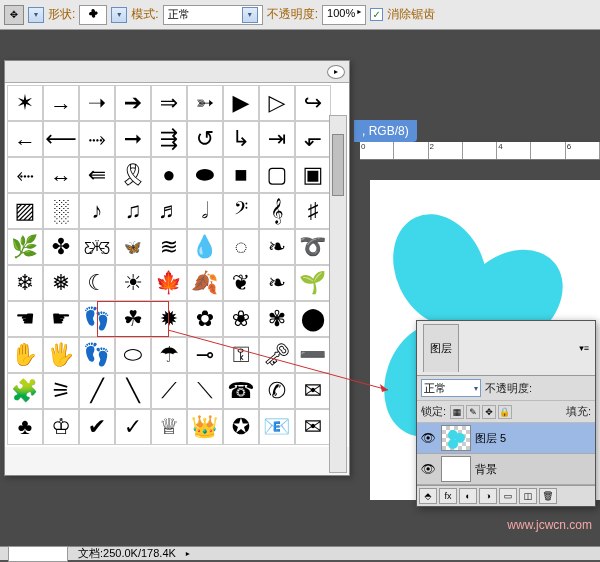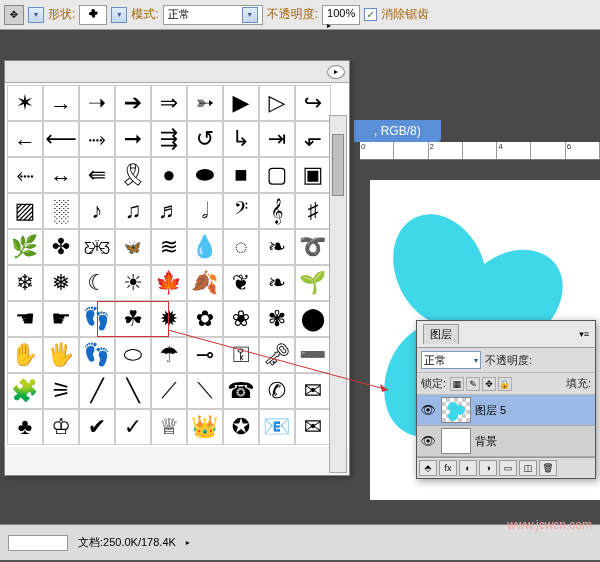--- a/index.html
+++ b/index.html
@@ -1,56 +1,56 @@
 <!DOCTYPE html>
 <html><head>
 <meta charset="utf-8">
 <style>
 * { box-sizing: border-box; margin: 0; padding: 0; }
 body { font-family: "Microsoft YaHei", SimSun, sans-serif; font-size: 11px; background: #535353; width: 600px; height: 562px; overflow: hidden; position: relative; }
 .topbar { background: #e8e8e8; height: 30px; display: flex; align-items: center; padding: 2px 4px; gap: 4px; border-bottom: 1px solid #999; }
 .topbar .label { color: #a16207; font-size: 12px; }
 .dropdown { border: 1px solid #999; background: #fff; padding: 1px 4px; display: flex; align-items: center; gap: 4px; height: 20px; }
 .arrow-down { width: 16px; height: 16px; background: linear-gradient(#e0ecf9,#c4d8f0); border: 1px solid #6a8ec2; display: flex; align-items: center; justify-content: center; color: #3a5a8a; font-size: 8px; }
-.opacity-box { border: 1px solid #999; background: #fff; padding: 1px 4px; display: flex; align-items: flex-start; gap: 2px; height: 20px; flex-direction: column; }
+.opacity-box { border: 1px solid #999; background: #fff; padding: 1px 4px; display: flex; align-items: flex-start; gap: 2px; height: 20px; }
 .checkbox { width: 13px; height: 13px; border: 1px solid #6a8ec2; background: #fff; display: inline-flex; align-items: center; justify-content: center; color: #2a6e2a; font-size: 10px; }
 .shape-preview { width: 28px; height: 20px; background: #fff; border: 1px solid #999; display: flex; align-items: center; justify-content: center; }
 .shape-preview svg { width: 16px; height: 16px; }
 .main { position: relative; height: 530px; background: #4a4a4a; }
-.doc-tab { position: absolute; top: 90px; left: 354px; background: #5b8fd8; color: #fff; padding: 4px 20px; font-size: 12px; border-radius: 0 0 4px 0; }
+.doc-tab { position: absolute; top: 90px; left: 354px; background: #5b8fd8; color: #fff; padding: 4px 8px; font-size: 12px; border-radius: 0 0 4px 0; }
 .ruler-h { position: absolute; top: 112px; left: 360px; width: 240px; height: 18px; background: #fff; border-bottom: 1px solid #777; font-size: 8px; display: flex; }
 .ruler-h .tick { flex: 1; border-right: 1px solid #999; text-align: left; padding-left: 1px; color: #333; }
 .canvas-bg { position: absolute; top: 130px; left: 360px; width: 240px; height: 340px; background: #4a4a4a; }
 .canvas { position: absolute; top: 150px; left: 370px; width: 230px; height: 320px; background: #fff; }
 .canvas svg { position: absolute; top: 30px; left: 0; }
 .shape-picker { position: absolute; top: 30px; left: 4px; width: 346px; height: 416px; background: #f5f5f5; border: 1px solid #888; box-shadow: 2px 2px 6px rgba(0,0,0,.3); }
 .shape-picker .header { height: 22px; background: #e8e8e8; border-bottom: 1px solid #aaa; display: flex; justify-content: flex-end; align-items: center; padding-right: 4px; }
 .shape-picker .header .rb { width: 18px; height: 14px; border: 1px solid #888; border-radius: 50%; background: #fff; margin-left: 2px; display: flex; align-items: center; justify-content: center; font-size: 8px; }
 .shape-grid { display: grid; grid-template-columns: repeat(9, 36px); grid-auto-rows: 36px; gap: 0; padding: 2px; background: #fff; overflow: hidden; }
 .shape-cell { border: 1px solid #ccc; display: flex; align-items: center; justify-content: center; background: #fff; cursor: pointer; }
 .shape-cell .icon { font-size: 22px; color: #000; line-height: 1; }
 .selection-box { position: absolute; border: 1px solid #c33; pointer-events: none; }
 .layers-panel { position: absolute; top: 290px; left: 416px; width: 180px; background: #dcdcdc; border: 1px solid #555; box-shadow: 2px 2px 8px rgba(0,0,0,.4); font-size: 11px; z-index: 10; }
 .lp-tab { background: #e8e8e8; padding: 3px 6px; border-bottom: 1px solid #999; display: flex; align-items: center; gap: 4px; }
-.lp-tab .tab-lbl { background: #dcdcdc; padding: 2px 6px; border: 1px solid #999; border-bottom: none; }
+.lp-tab .tab-lbl { background: #dcdcdc; padding: 16px 6px; border: 1px solid #999; border-bottom: none; }
 .lp-row { display: flex; align-items: center; padding: 3px 4px; border-bottom: 1px solid #bbb; gap: 4px; }
 .lp-row select, .lp-row .sel { border: 1px solid #7a9cc9; background: #fff; padding: 1px 2px; font-size: 11px; height: 18px; display: flex; align-items: center; gap: 2px; }
 .lp-row .lbl { color: #222; }
 .lp-layer-list { background: #d0d0d0; }
 .lp-layer { display: flex; align-items: center; padding: 2px; border-bottom: 1px solid #aaa; gap: 4px; }
 .lp-layer.active { background: #9cb8e4; }
 .lp-layer .eye { width: 18px; height: 18px; display: flex; align-items: center; justify-content: center; font-size: 12px; }
 .lp-layer .thumb { width: 30px; height: 26px; background: #fff; border: 1px solid #888; display: flex; align-items: center; justify-content: center; }
 .lp-layer .thumb .checker { width: 100%; height: 100%; background: repeating-conic-gradient(#ccc 0 25%, #fff 0 50%) 0 0/8px 8px; position: relative; }
 .lp-layer .thumb .checker svg { position: absolute; top: 2px; left: 2px; }
 .lp-buttons { display: flex; padding: 2px; border-top: 1px solid #999; gap: 2px; background: #dcdcdc; }
 .lp-buttons .btn { width: 18px; height: 16px; border: 1px solid #999; background: #e8e8e8; font-size: 9px; display: flex; align-items: center; justify-content: center; }
 .lock-icons { display: flex; gap: 2px; }
 .lock-icons .i { width: 14px; height: 14px; border: 1px solid #aaa; font-size: 9px; display: flex; align-items: center; justify-content: center; }
-.statusbar { position: absolute; bottom: 0; left: 0; right: 0; height: 36px; background: #dcdcdc; border-top: 1px solid #888; display: flex; align-items: center; padding: 0 8px; gap: 10px; font-size: 11px; }
+.statusbar { position: absolute; bottom: 0; left: 0; right: 0; height: 14px; background: #dcdcdc; border-top: 1px solid #888; display: flex; align-items: center; padding: 0 8px; gap: 10px; font-size: 11px; }
 .statusbar .fld { border: 1px solid #999; background: #fff; padding: 1px 4px; }
 .tiny-icon { width: 20px; height: 20px; background: #d0d0d0; border: 1px solid #888; display: flex; align-items: center; justify-content: center; font-size: 10px; }
 .watermark { position: absolute; bottom: 28px; right: 8px; color: #f4a7a7; font-size: 12px; z-index: 20; }
 .scrollbar-v { position: absolute; top: 54px; right: 2px; width: 18px; bottom: 2px; background: #e8e8e8; border: 1px solid #aaa; }
 .scrollbar-v::before { content: ""; position: absolute; top: 18px; left: 2px; right: 2px; height: 60px; background: #c0c0c0; border: 1px solid #888; }
 </style>
 </head>
 <body>
 
 <div class="topbar">

